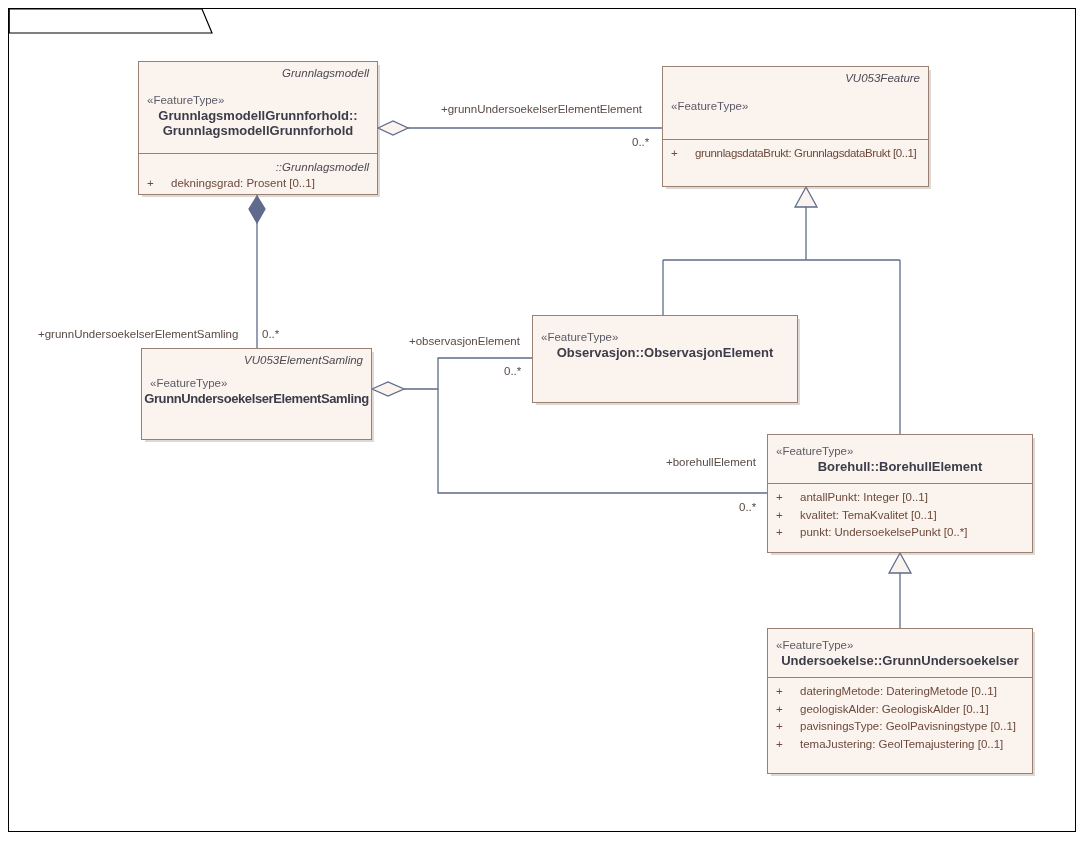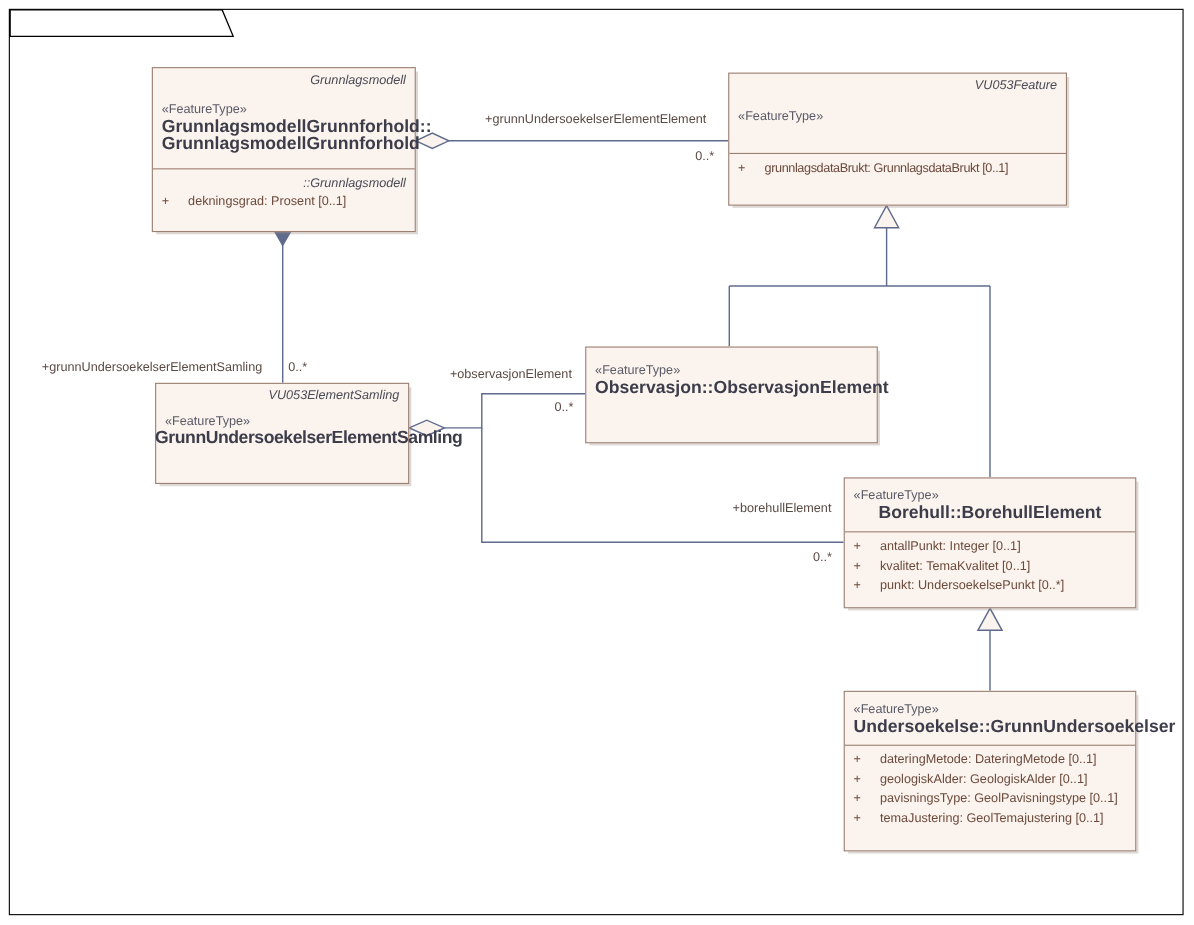--- a/index.html
+++ b/index.html
@@ -10,21 +10,21 @@
   .frame{position:absolute;left:8px;top:8px;width:1068px;height:824px;border:1px solid #000;box-sizing:border-box;}
 
   
   .clsbox{position:absolute;box-sizing:border-box;border:1px solid #9a7f73;
           background:#fbf3ed;box-shadow:3px 3px 0 -1px rgba(150,130,120,.30);}
   .clsbox .sect{box-sizing:border-box;}
   .sect.head{padding:4px 8px 6px 8px;}
   .sect.attrs{border-top:1px solid #9a7f73;padding:5px 8px 7px 8px;}
   .pkgname{font-size:11.5px;font-style:italic;color:#4a4a55;text-align:right;line-height:15px;white-space:nowrap;}
   .stereo{font-size:11.5px;color:#5a5a66;line-height:15px;white-space:nowrap;}
-  .cname{font-size:16px;font-weight:bold;color:#3c3c4a;text-align:center;line-height:15px;white-space:nowrap;}
+  .cname{font-size:13px;font-weight:bold;color:#3c3c4a;text-align:center;line-height:15px;white-space:nowrap;}
   .grpname{font-size:11.5px;font-style:italic;color:#4a4a55;text-align:right;line-height:16px;white-space:nowrap;}
   .attrline{font-size:11.5px;color:#6b4a3c;line-height:17.5px;white-space:nowrap;display:flex;}
   .attrline .vis{display:inline-block;width:24px;color:#6b4a3c;}
   .attrline .txt{color:#6b4a3c;}
 
   .lbl{position:absolute;font-size:11.5px;color:#5a4a44;white-space:nowrap;line-height:14px;}
   .mult{position:absolute;font-size:11.5px;color:#5a4a44;white-space:nowrap;line-height:14px;}
 
   svg.ov{position:absolute;left:0;top:0;width:1085px;height:841px;overflow:visible;pointer-events:none;}
 </style>
@@ -75,37 +75,37 @@
 
   <div class="lbl" style="left:38px;top:327px;">+grunnUndersoekelserElementSamling</div>
   <div class="mult" style="left:262px;top:327px;">0..*</div>
 
   <div class="lbl" style="left:409px;top:334px;">+observasjonElement</div>
   <div class="mult" style="left:504px;top:364px;">0..*</div>
 
   <div class="lbl" style="left:666px;top:455px;">+borehullElement</div>
   <div class="mult" style="left:739px;top:500px;">0..*</div>
 
-  <div class="clsbox" style="left:138px;top:61px;width:240px;height:150px;">
+  <div class="clsbox" style="left:138px;top:61px;width:240px;height:134px;">
     <div class="sect head">
       <div class="pkgname">Grunnlagsmodell</div>
       <div class="stereo" style="margin-top:12px;">«FeatureType»</div>
       <div class="cname">GrunnlagsmodellGrunnforhold::</div>
       <div class="cname">GrunnlagsmodellGrunnforhold</div>
     </div>
     <div class="sect attrs" style="margin-top:9px;">
       <div class="grpname">::Grunnlagsmodell</div>
       <div class="attrline">
         <span class="vis">+</span>
         <span class="txt">dekningsgrad: Prosent [0..1]</span>
       </div>
     </div>
   </div>
 
-  <div class="clsbox" style="left:662px;top:66px;width:308px;height:121px;">
+  <div class="clsbox" style="left:662px;top:66px;width:267px;height:121px;">
     <div class="sect head" style="height:72px;">
       <div class="pkgname">VU053Feature</div>
       <div class="stereo" style="margin-top:13px;">«FeatureType»</div>
     </div>
     <div class="sect attrs" style="height:49px;overflow:visible;">
       <div class="attrline">
         <span class="vis">+</span>
         <span class="txt" style="letter-spacing:-0.35px;">grunnlagsdataBrukt: GrunnlagsdataBrukt [0..1]</span>
       </div>
     </div>

